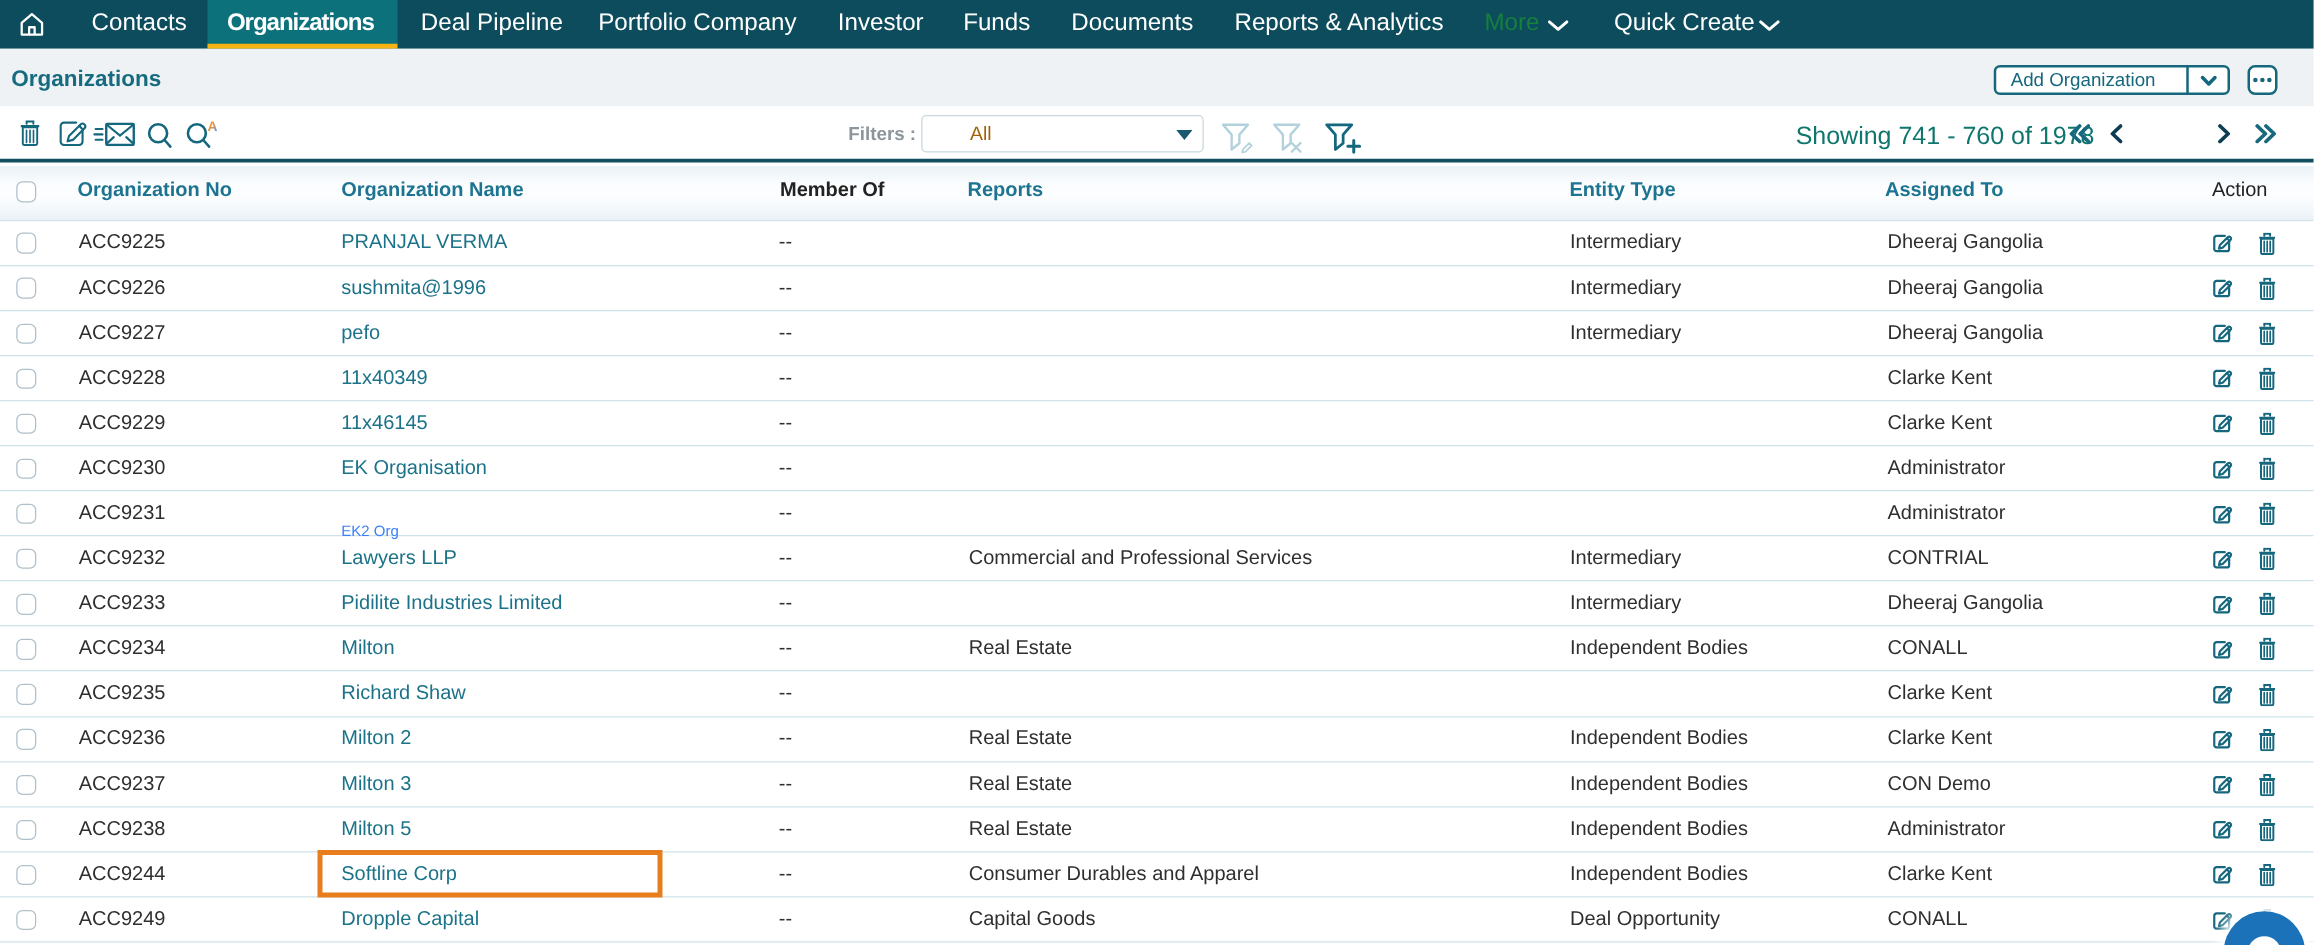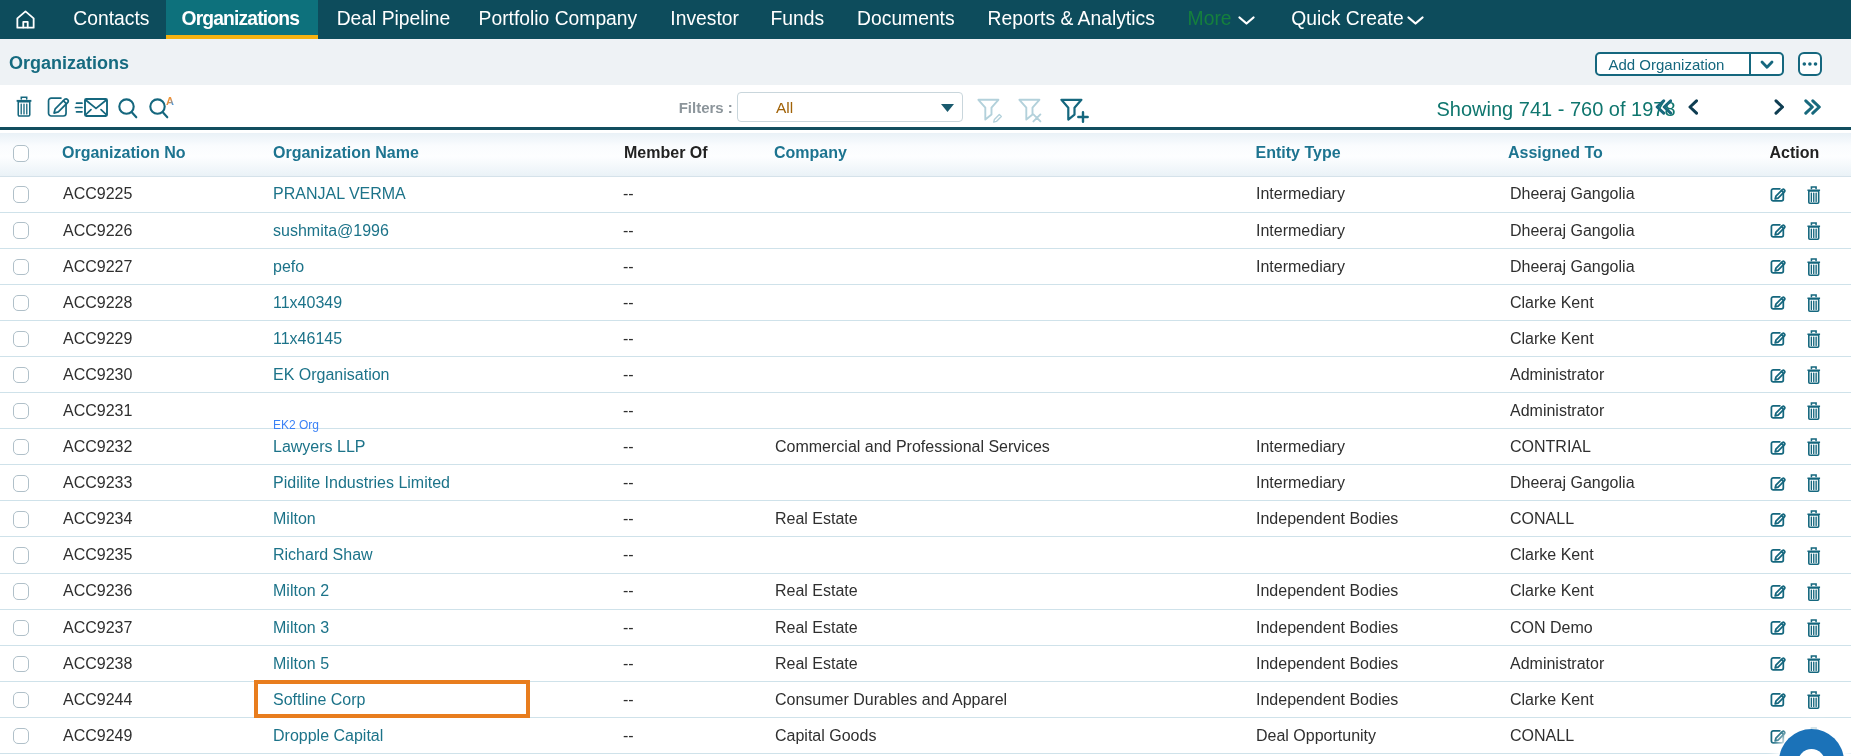--- a/index.html
+++ b/index.html
@@ -121,24 +121,24 @@
         <path d="M1.8 1.8 L8.3 8.0 L1.8 14.2"></path>
         <path d="M8.8 1.8 L15.3 8.0 L8.8 14.2"></path>
       </g>
     </svg>
 <div class="abs" style="left:0;top:126.5px;width:1851px;height:3px;background:#124e5f"></div>
 <div class="abs" style="left:0;top:133px;width:1851px;height:43.5px;background:linear-gradient(180deg,#e9f1f7 0%,#fafcfe 30%,#fdfeff 55%,#eaf2f7 100%);border-bottom:1px solid #d5e2ea"></div>
 <span style="position:absolute;left:13px;top:145.3px;width:16.4px;height:16.4px;border:1.6px solid #b0c0c9;border-radius:5px;background:#fff"></span>
 <div class="abs" style="left:62px;top:143.8px;font-size:16px;font-weight:700;color:#1d7490">Organization No</div>
 <div class="abs" style="left:273px;top:143.8px;font-size:16px;font-weight:700;color:#1d7490">Organization Name</div>
 <div class="abs" style="left:624px;top:143.8px;font-size:16px;font-weight:700;color:#222">Member Of</div>
-<div class="abs" style="left:774px;top:143.8px;font-size:16px;font-weight:700;color:#1d7490">Company</div>
+<div class="abs" style="left:774px;top:143.8px;font-size:16px;font-weight:700;color:#1d7490">Reports</div>
 <div class="abs" style="left:1255.5px;top:143.8px;font-size:16px;font-weight:700;color:#1d7490">Entity Type</div>
 <div class="abs" style="left:1508px;top:143.8px;font-size:16px;font-weight:700;color:#1d7490">Assigned To</div>
-<div class="abs" style="left:1769.5px;top:143.8px;font-size:16px;font-weight:700;color:#222">Action</div>
+<div class="abs" style="left:1769.5px;top:143.8px;font-size:16px;font-weight:400;color:#222">Action</div>
 <div class="abs" style="left:0;top:176.5px;width:1851px;height:36.1px;border-bottom:1px solid #cfe2ea"></div>
 <span style="position:absolute;left:13px;top:186.35000000000002px;width:16.4px;height:16.4px;border:1.6px solid #b0c0c9;border-radius:5px;background:#fff"></span>
 <div class="abs" style="left:63px;top:185.4px;font-size:16px;color:#2f2f2f">ACC9225</div>
 <div class="abs" style="left:273px;top:185.4px;font-size:16px;color:#1c7389">PRANJAL VERMA</div>
 <div class="abs" style="left:623px;top:185.4px;font-size:16px;color:#2f2f2f">--</div>
 <div class="abs" style="left:1256px;top:185.4px;font-size:16px;color:#2f2f2f">Intermediary</div>
 <div class="abs" style="left:1510px;top:185.4px;font-size:16px;color:#2f2f2f">Dheeraj Gangolia</div>
 <svg style="position:absolute;left:1769px;top:186.05px" width="17" height="17" viewBox="0 0 24 24" fill="none" stroke="#15677e" stroke-width="2.47" stroke-linecap="round" stroke-linejoin="round">
 <path d="M20.2 8.6 V18.5 a2.6 2.6 0 0 1 -2.6 2.6 H6 a2.6 2.6 0 0 1 -2.6 -2.6 V6.5 A2.6 2.6 0 0 1 6 3.9 h9.3"></path>
 <path d="M9.8 14.2 L18.9 5.1 a2.15 2.15 0 0 1 3 3 L12.8 17.2 l-4.1 1.1 z" fill="#fff"></path>

